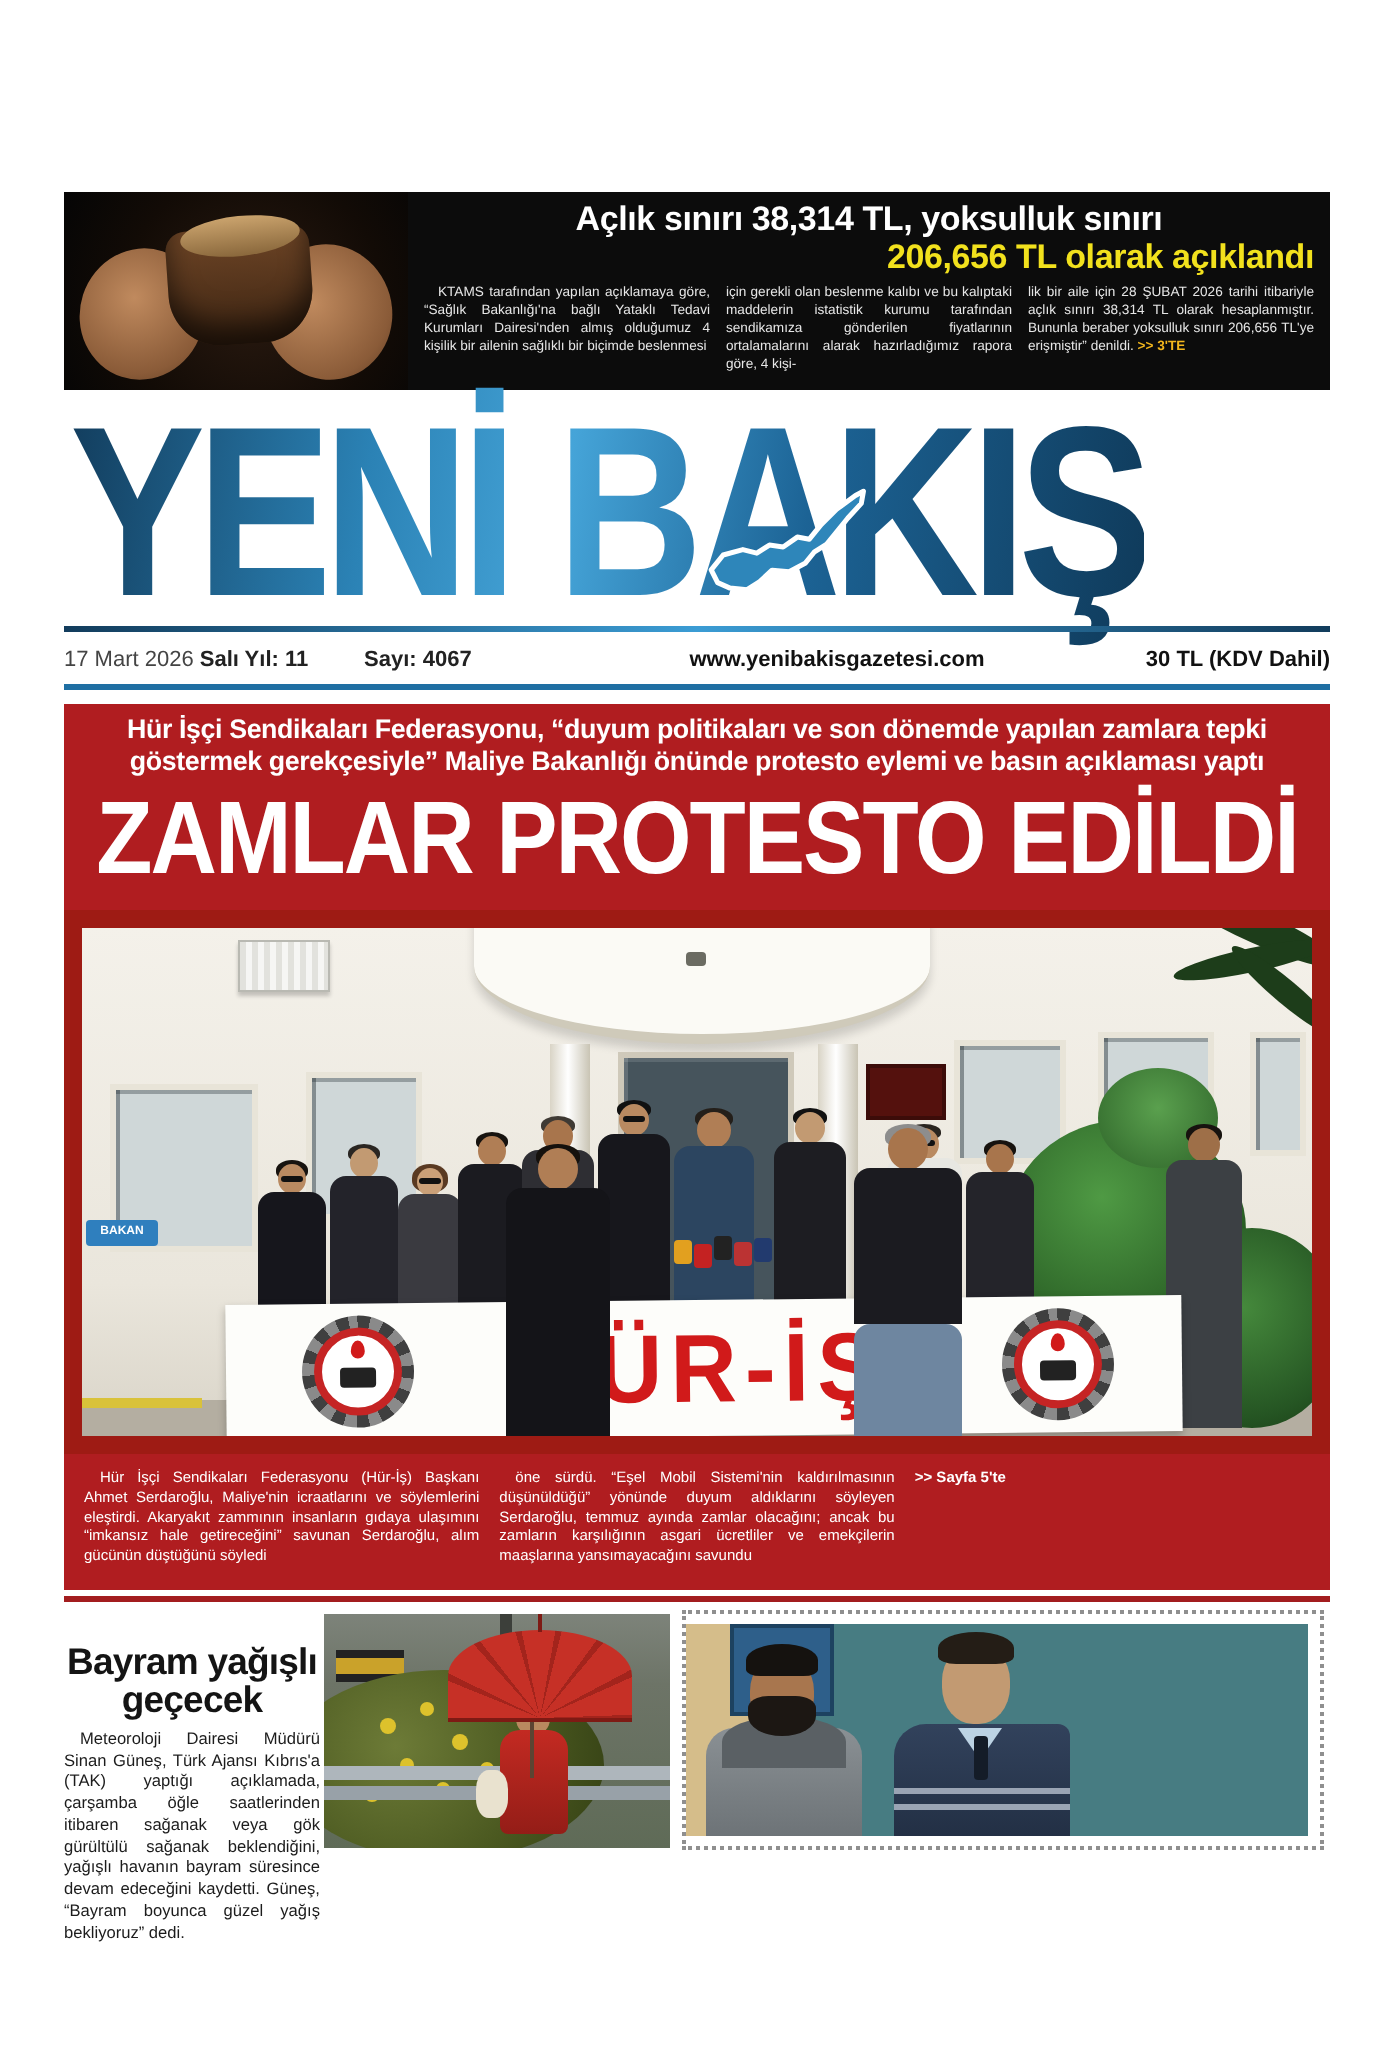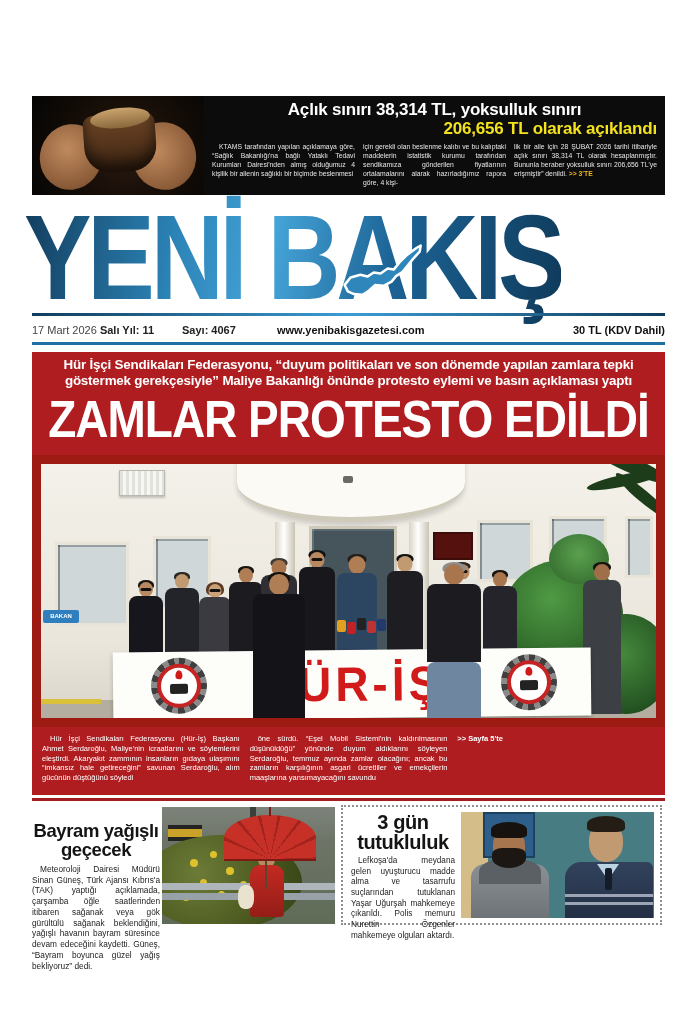--- a/index.html
+++ b/index.html
@@ -22,36 +22,36 @@
                  background:linear-gradient(#caa36d,#8a683c); transform:rotate(-6deg); }
   .tb-right { flex:1; padding:4px 8px 3px 8px; display:flex; flex-direction:column; }
   .tb-h1 { color:#fff; font-weight:bold; font-size:17px; text-align:center; line-height:1.12; letter-spacing:-0.2px; }
   .tb-h2 { color:#f2e11d; font-weight:bold; font-size:17px; text-align:right; line-height:1.12; letter-spacing:-0.2px; }
   .tb-cols { display:flex; gap:8px; margin-top:5px; }
   .tb-col { flex:1; color:#e6e6e6; font-size:6.8px; line-height:1.32; text-align:justify; }
   .tb-col.first { text-indent:7px; }
   .tb-more { color:#f2b61d; font-weight:bold; }
 
   
-  .masthead { position:absolute; left:24px; top:200px; width:640px; height:116px; }
+  .masthead { position:absolute; left:35px; top:200px; width:640px; height:116px; }
   .logo-text { position:absolute; left:0; top:-12px; white-space:nowrap;
                font-size:96px; font-weight:bold; letter-spacing:-4px;
                transform:scale(1.055,1.26); transform-origin:left top;
                background:linear-gradient(100deg,#123c5c 0%, #2b82b5 28%, #45a4d8 46%, #1c6395 68%, #0f3a5a 100%);
                -webkit-background-clip:text; background-clip:text; color:transparent; }
   .cyprus-island { position:absolute; left:318px; top:46px; width:84px; height:56px; transform:rotate(-6deg); }
   .logo-underline { position:absolute; left:32px; top:313px; width:633px; height:3px;
                     background:linear-gradient(90deg,#123c5c,#3b9cd4 50%,#123c5c); }
   .info-row { position:absolute; left:32px; top:318px; width:633px; height:27px;
               border-bottom:3px solid #1f6fa3; display:flex; align-items:center; }
   .tagline { font-size:16px; font-weight:bold; color:#1b1b1b; letter-spacing:0.2px; flex:0 0 195px; }
   .info-date { font-size:11px; color:#444; flex:0 0 150px; }
   .info-date b { color:#222; }
   .info-issue { font-size:11px; font-weight:bold; color:#222; flex:0 0 95px; }
-  .info-web { font-size:11px; font-weight:bold; color:#111; flex:1; }
+  .info-web { font-size:11px; font-weight:bold; color:#111; flex:1; text-align:center; }
   .info-price { font-size:11px; font-weight:bold; color:#111; text-align:right; flex:0 0 105px; }
 
   
   .lead-banner { position:absolute; left:32px; top:352px; width:633px; height:103px;
                  background:#b01d20; color:#fff; text-align:center; padding-top:5px; }
   .kicker { font-size:13.4px; font-weight:bold; line-height:1.22; padding:0 8px; letter-spacing:-0.2px; }
   .lead-headline { font-size:46px; font-weight:bold; letter-spacing:-1px; line-height:1.0;
                    transform:scaleY(1.12); transform-origin:center top; margin-top:3px; }
 
   
@@ -363,24 +363,20 @@
     <div class="child-head"></div>
     <div class="child-hair"></div>
     <div class="child-coat"></div>
     <div class="child-bag"></div>
     <div class="umb-stick"></div>
     <div class="umb"></div>
     <div class="umb-tip"></div>
   </div>
 
   <div class="court-box">
-    <div class="court-left">
-      <div class="court-h">3 gün tutukluluk</div>
-      <div class="court-b">Lefkoşa'da meydana gelen uyuşturucu madde alma ve tasarrufu suçlarından tutuklanan Yaşar Uğurşah mahkemeye çıkarıldı. Polis memuru Nurettin Özgenler mahkemeye olguları aktardı.</div>
-    </div>
     <div class="court-photo">
       <div class="cell-door"></div>
       <div class="man1-body"></div>
       <div class="man1-hood"></div>
       <div class="man1-head"></div>
       <div class="man1-hair"></div>
       <div class="man1-beard"></div>
       <div class="man2-body"></div>
       <div class="man2-stripe"></div>
       <div class="man2-shirt"></div>

